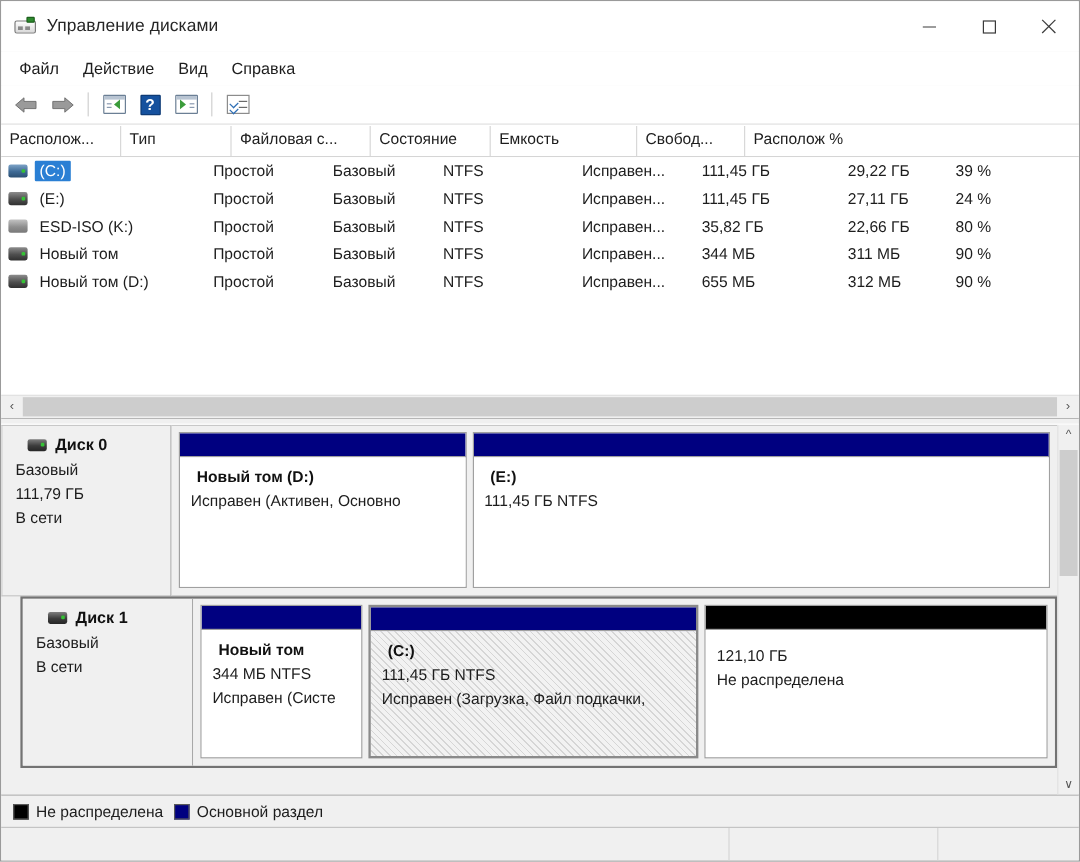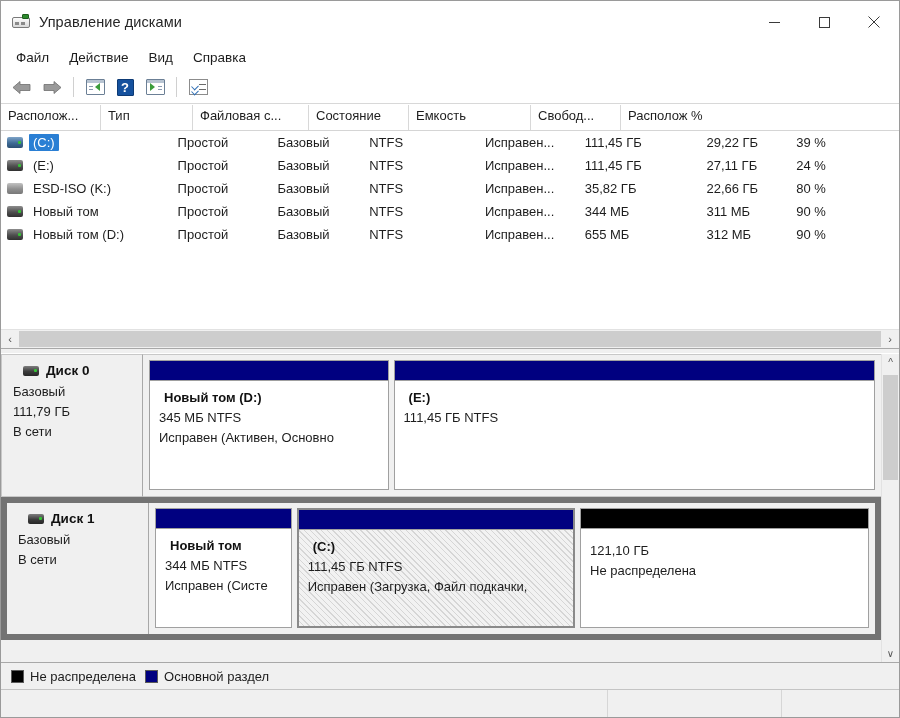--- a/index.html
+++ b/index.html
@@ -329,21 +329,22 @@
     overflow: hidden;
   }
   .disk-row {
     display: flex;
     height: 143px;
     flex: 0 0 auto;
     box-sizing: border-box;
     position: relative;
   }
   .disk-row.selected {
-    border: 6px solid #737373;
+    border: 2px solid #737373;
+    margin-left: 16px;
   }
   .disk-info {
     width: 142px;
     flex: 0 0 auto;
     box-sizing: border-box;
     border: 1px solid #c8c8c8;
     border-right: 1px solid #a8a8a8;
     background: #f0f0f0;
     padding: 8px 0 0 11px;
   }
@@ -727,21 +728,20 @@
           </div>
           <div class="disk-meta">Базовый</div>
           <div class="disk-meta">111,79 ГБ</div>
           <div class="disk-meta">В сети</div>
         </div>
         <div class="disk-parts">
           <div class="part" style="flex:227 1 0">
             <div class="part-bar primary"></div>
             <div class="part-body">
               <div class="part-name">Новый том  (D:)</div>
-              <div class="part-line">345 МБ NTFS</div>
               <div class="part-line">Исправен (Активен, Основно</div>
             </div>
           </div>
           <div class="part" style="flex:458 1 0">
             <div class="part-bar primary"></div>
             <div class="part-body">
               <div class="part-name">(E:)</div>
               <div class="part-line">111,45 ГБ NTFS</div>
             </div>
           </div>

